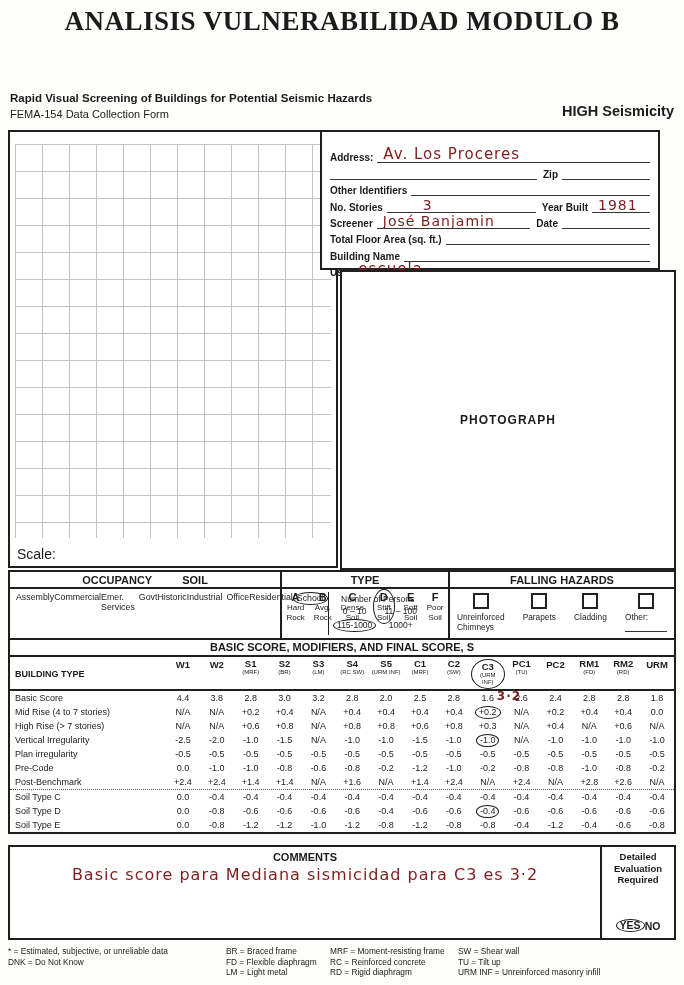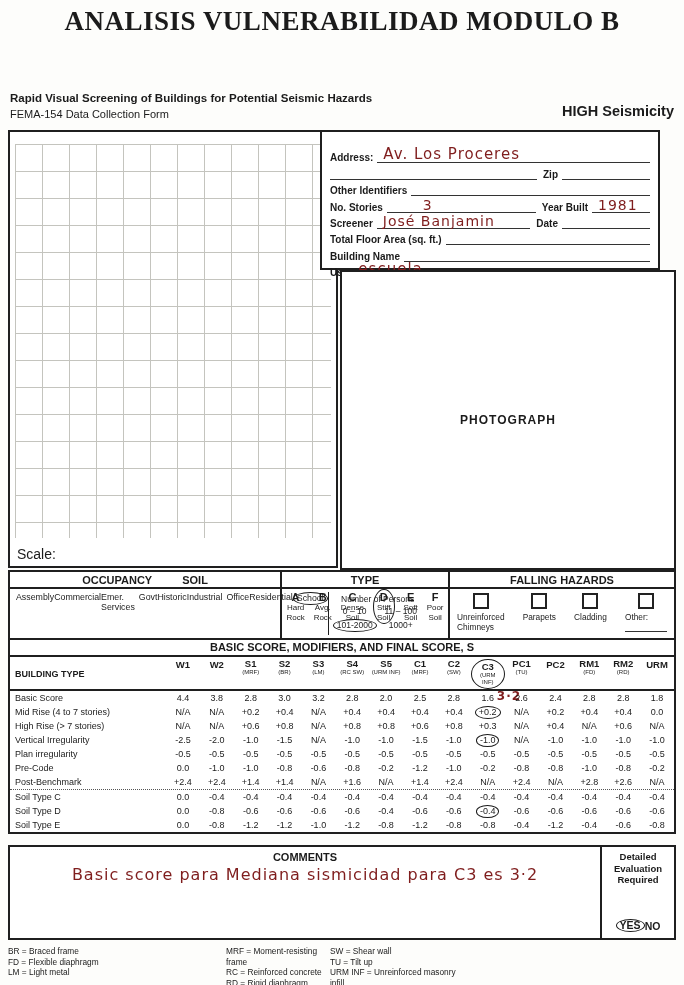--- a/index.html
+++ b/index.html
@@ -175,21 +175,21 @@
                   <div class="occ-item">Office</div>
                   <div class="occ-item">Residential</div>
                   <div class="occ-item"><span class="circ">School</span></div>
                 </div>
               </div>
             <div class="persons">
               <div class="p-title">Number of Persons</div>
               <div class="p-grid">
                   <div class="p-opt">0 – 10</div>
                   <div class="p-opt">11 – 100</div>
-                  <div class="p-opt"><span class="circ">101-2000</span></div>
+                  <div class="p-opt"><span class="circ">115-1000</span></div>
                   <div class="p-opt">1000+</div>
                 </div>
             </div>
           </div>
         </div>
       </div>
       <div class="ccell c-type">
         <div class="chead">TYPE</div>
         <div class="cbody">
             <div class="type-cols">
@@ -453,20 +453,24 @@
       <div class="eval-title">Detailed Evaluation Required</div>
       <div class="yn">
         <span class="circ">YES</span>
         <span>NO</span>
       </div>
     </div>
   </div>
 
   <div class="legend">
       <div class="lg-col">
+        <div class="lg-item">* = Estimated, subjective, or unreliable data</div>
+        <div class="lg-item">DNK = Do Not Know</div>
+      </div>
+      <div class="lg-col">
         <div class="lg-item">BR = Braced frame</div>
         <div class="lg-item">FD = Flexible diaphragm</div>
         <div class="lg-item">LM = Light metal</div>
       </div>
       <div class="lg-col">
         <div class="lg-item">MRF = Moment-resisting frame</div>
         <div class="lg-item">RC = Reinforced concrete</div>
         <div class="lg-item">RD = Rigid diaphragm</div>
       </div>
       <div class="lg-col">

